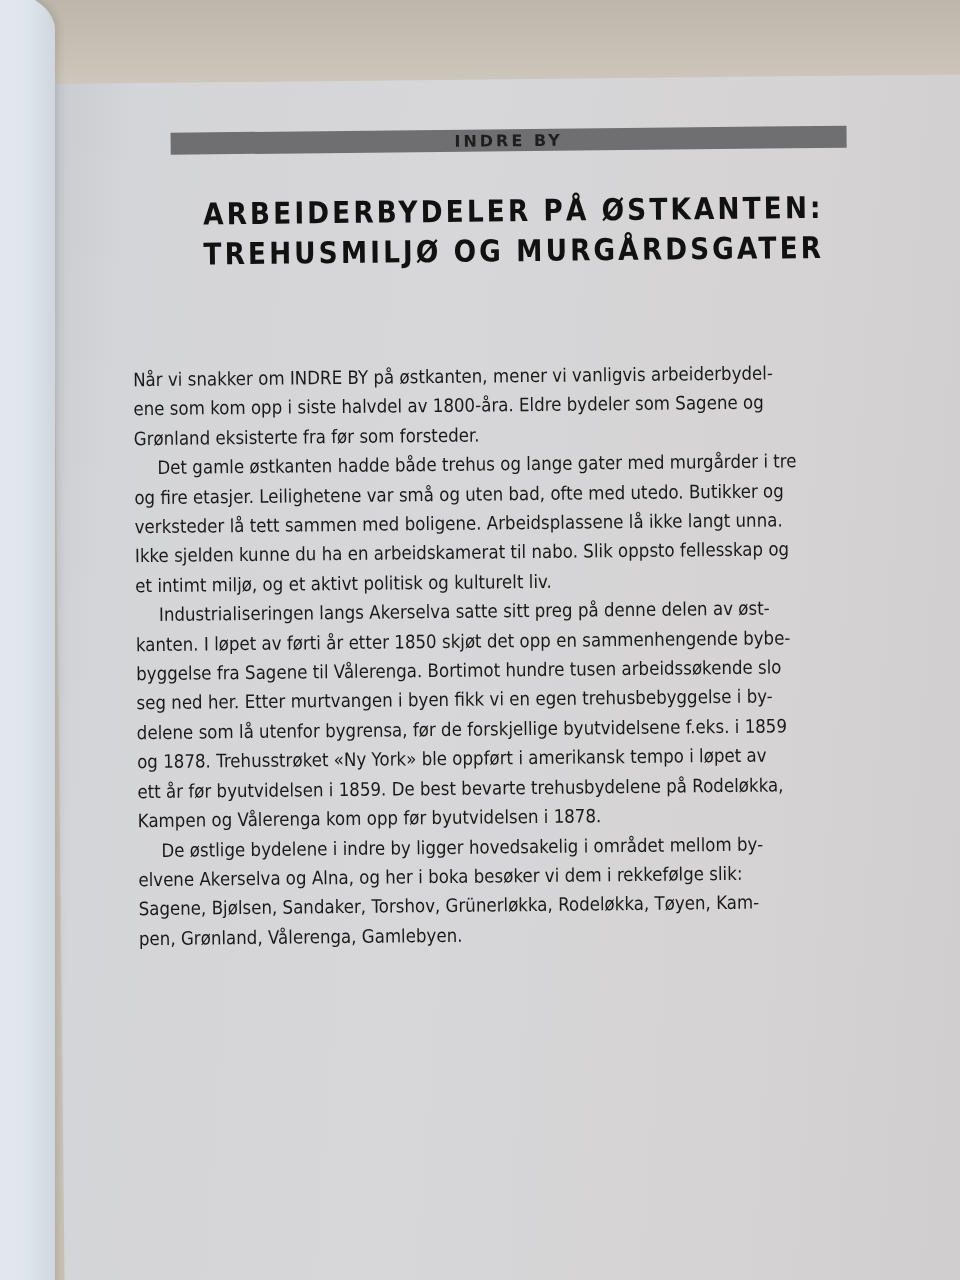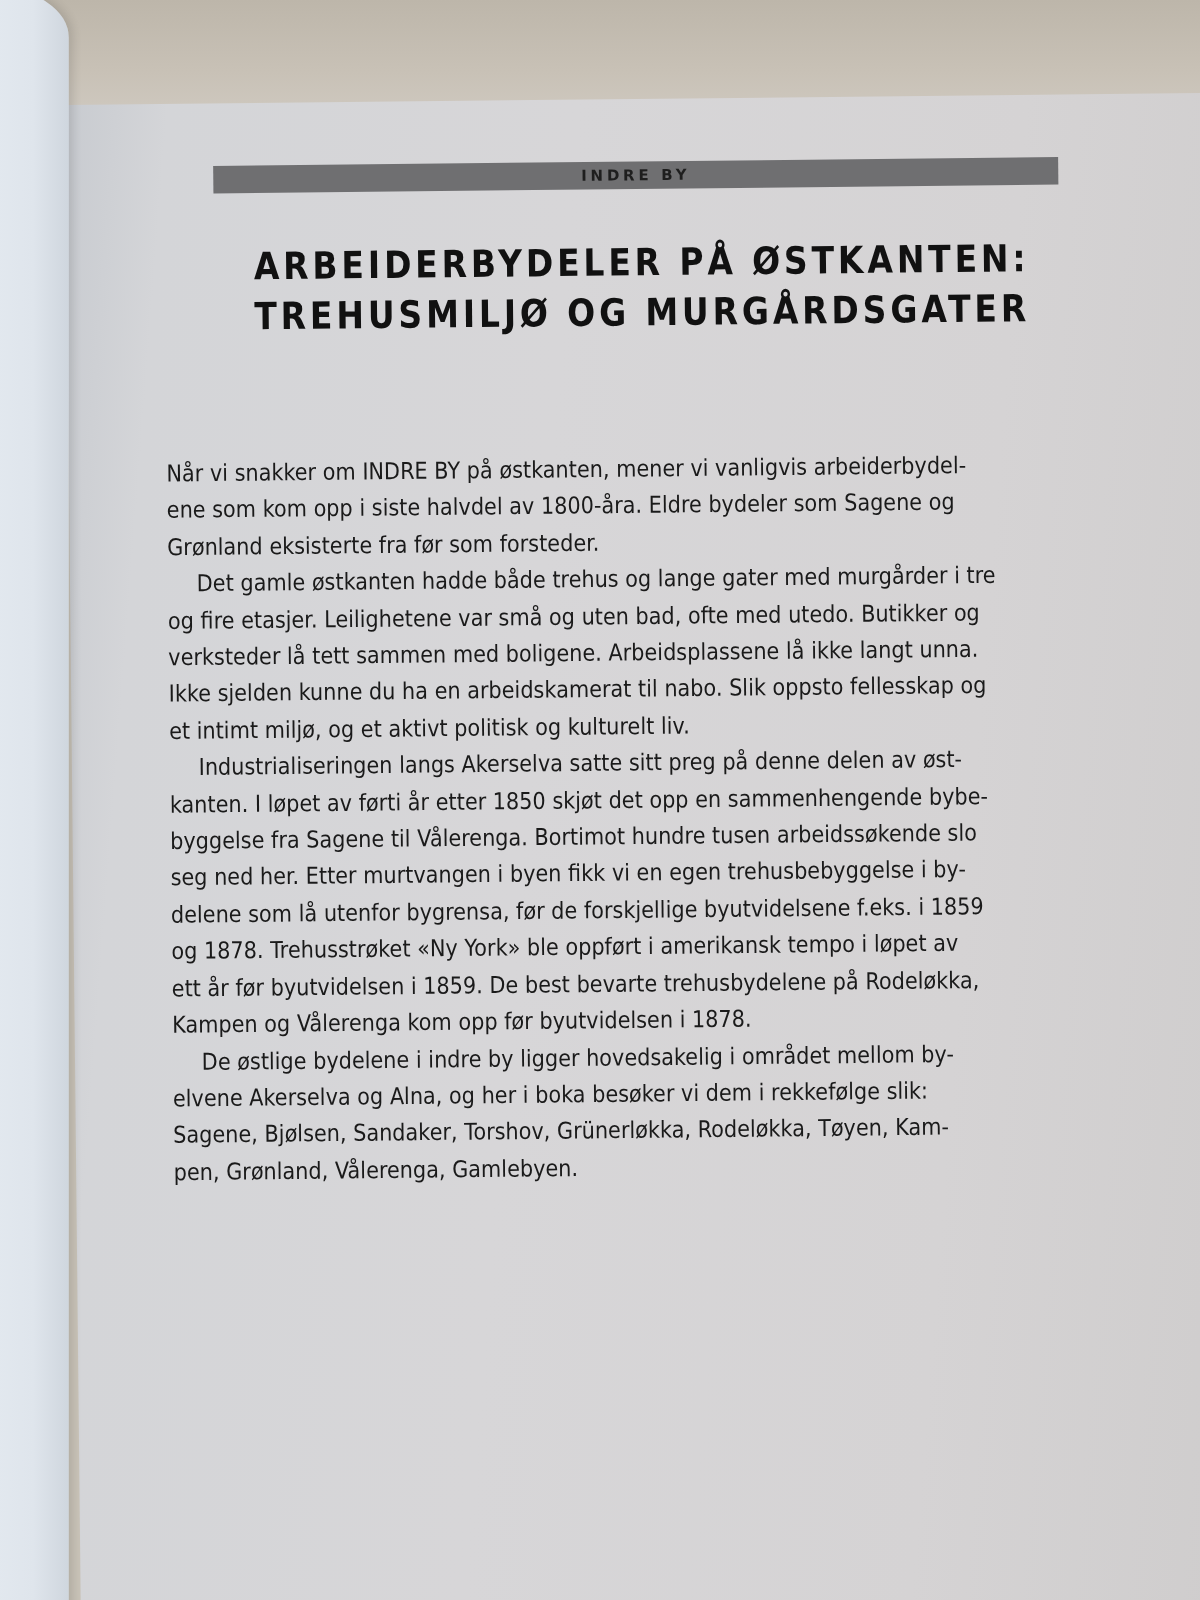--- a/index.html
+++ b/index.html
@@ -26,21 +26,21 @@
     transform-origin:0 0;
     z-index:2;
   }
   .section-bar {
     position:absolute; left:118px; top:50px; width:676px; height:22px;
     background:#6f6f71;
     display:flex; align-items:center; justify-content:center;
   }
   .section-label {
     font-family:"DejaVu Sans", sans-serif;
-    font-size:12px; font-weight:bold; letter-spacing:3px; color:#1e1e1e;
+    font-size:16px; font-weight:bold; letter-spacing:3px; color:#1e1e1e;
   }
   .title {
     position:absolute; left:100px; top:112px; width:720px;
     text-align:center;
     font-family:"DejaVu Sans", sans-serif;
     font-weight:bold; font-size:30px; letter-spacing:3.5px;
     line-height:40px; color:#111;
     transform:scaleX(0.88);
     transform-origin:center top;
   }

